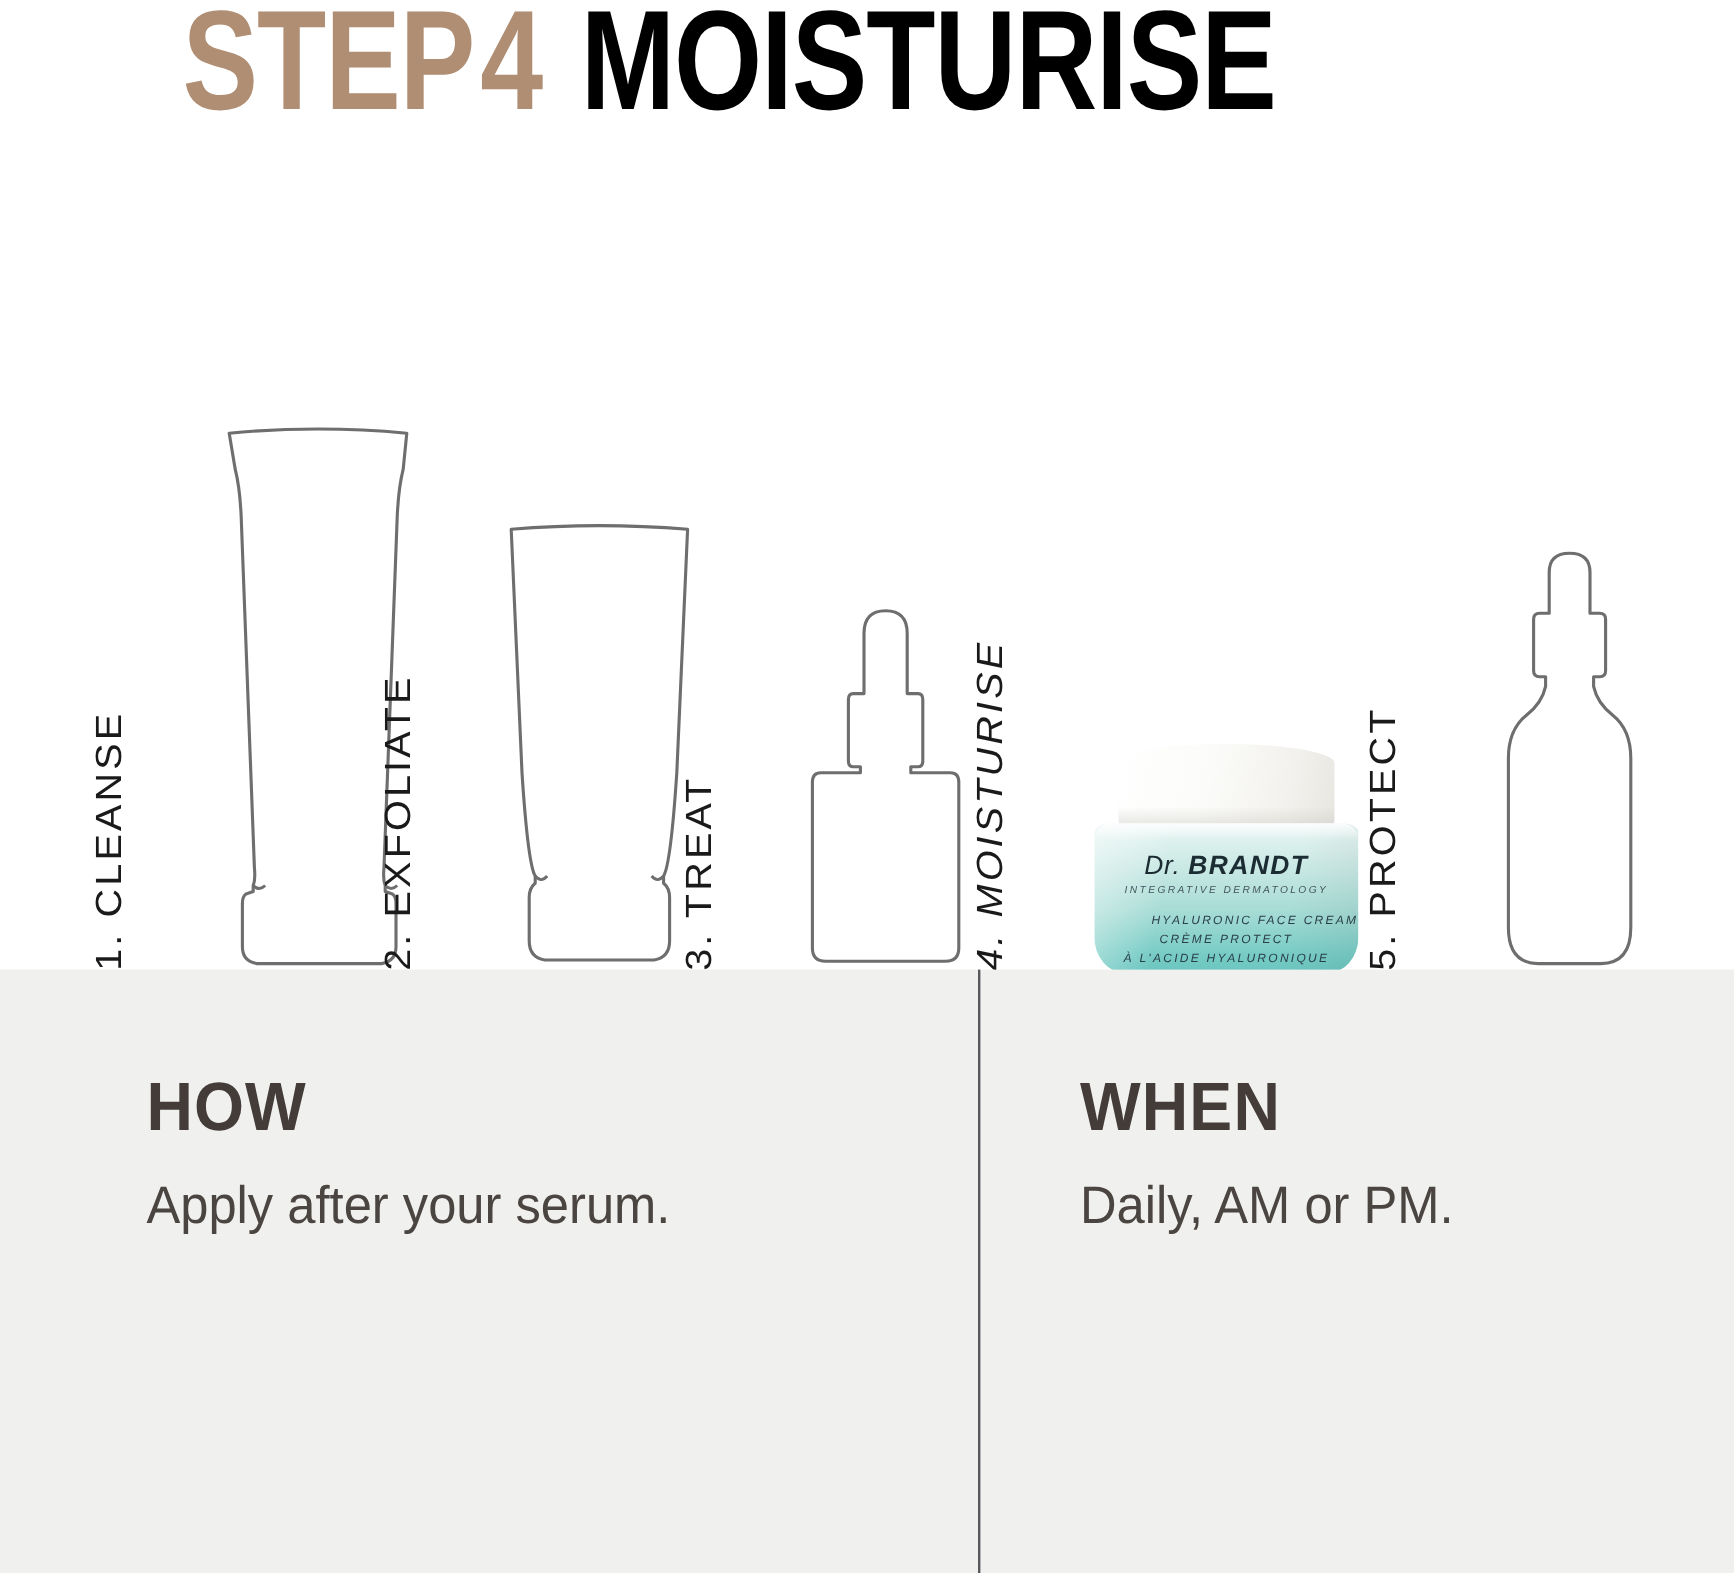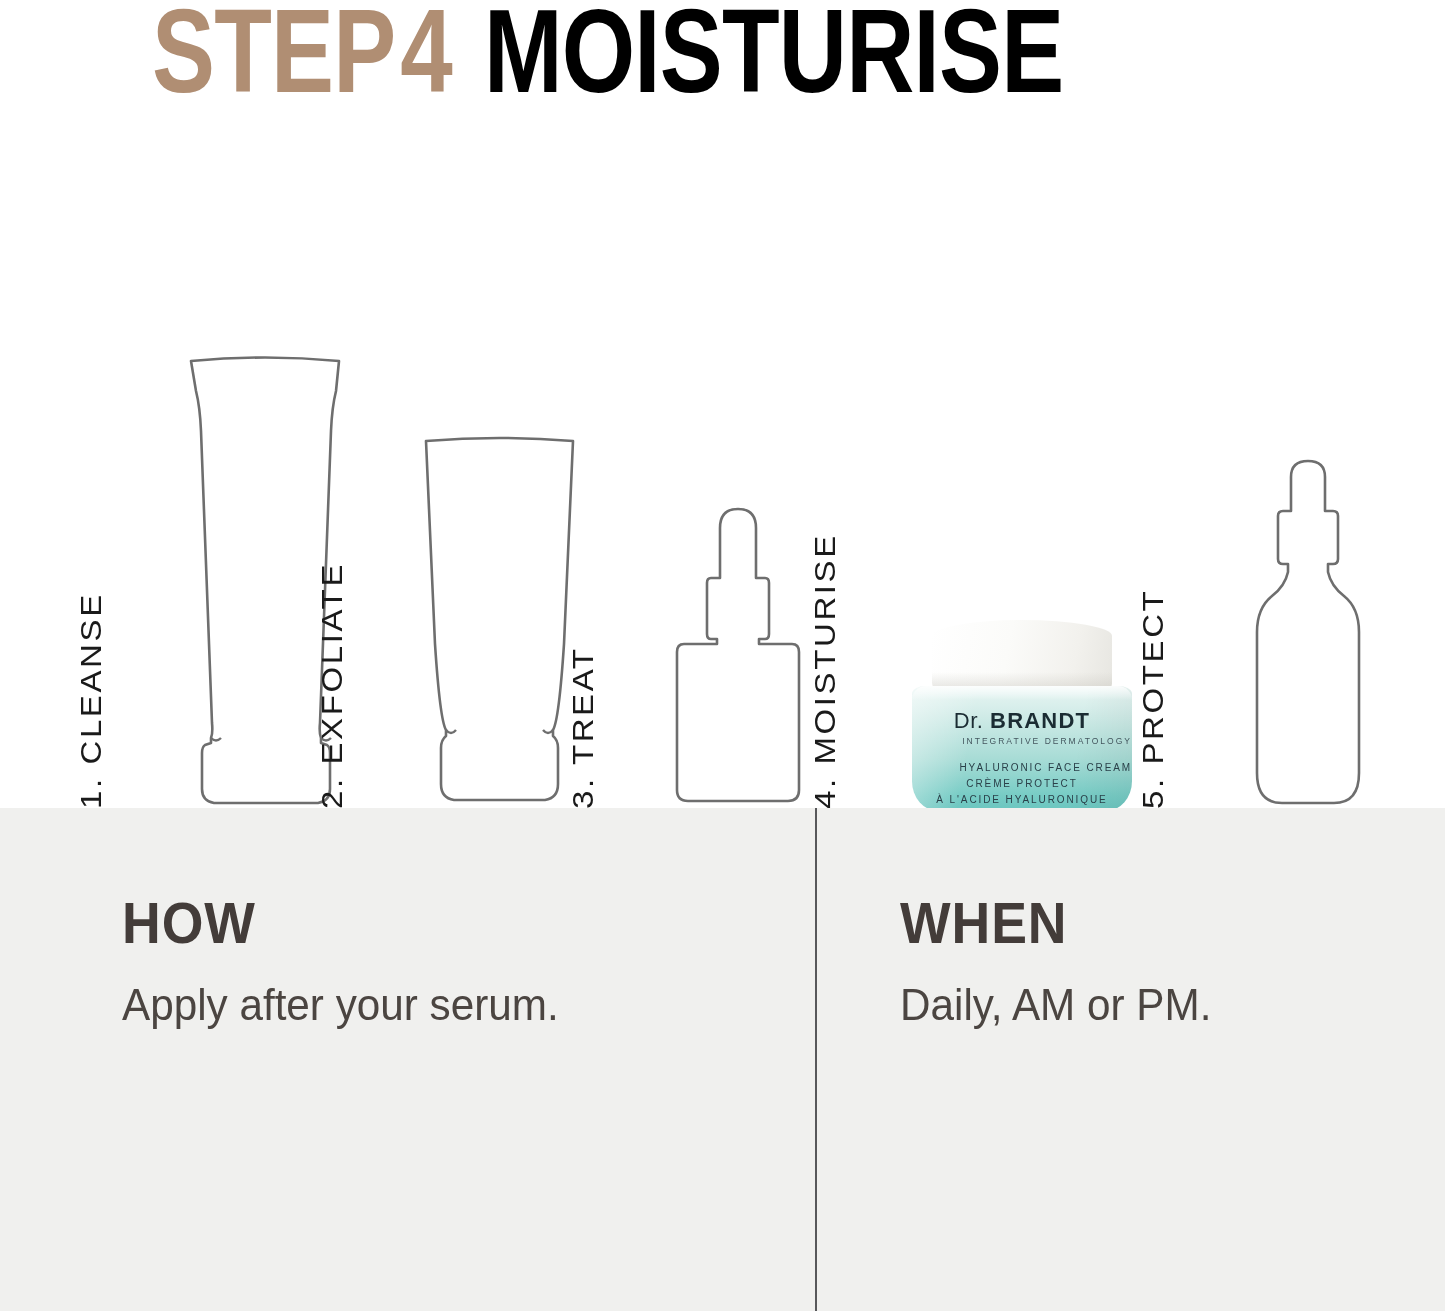--- a/index.html
+++ b/index.html
@@ -141,21 +141,20 @@
     letter-spacing: 0.5px;
     color: #1b2c33;
   }
   #jar-brand .brand-dr { font-weight: 400; }
   #jar-brand .brand-name { font-weight: 700; letter-spacing: 1.2px; }
   #jar-tagline {
     top: 50px;
     font-size: 8.5px;
     letter-spacing: 2.0px;
     color: #43565e;
-    text-align: right;
   }
   #jar-l1 {
     top: 76px;
     font-size: 10px;
     letter-spacing: 1.9px;
     color: #2a4049;
     text-align: right;
   }
   #jar-l2 {
     top: 92px;
@@ -262,21 +261,21 @@
         <path d="M52 78 L52 28 Q52 9 70 9 Q88 9 88 28 L88 78
                  L97 78 Q101 78 101 83 L101 134 Q101 139 97 139 L91 139
                  L91 144 L124 144 Q131 144 131 152 L131 290
                  Q131 301 120 301 L20 301 Q9 301 9 290 L9 152
                  Q9 144 16 144 L49 144 L49 139 L43 139
                  Q39 139 39 134 L39 83 Q39 78 43 78 Z" fill="#ffffff" stroke="#6e6e6e" stroke-width="2.6" stroke-linejoin="round"></path>
       </svg>
       <span class="vlabel" style="left:-68px; bottom:6px;">3. TREAT</span>
     </div>
 
-    <div class="product-slot" style="left:912px; bottom:-24px; width:220px; height:195px;">
+    <div class="product-slot" style="left:912px; bottom:-24px; width:220px; height:195px;font-style:italic;">
       <div id="jar" style="position:relative; left:0; top:0;">
         <div id="jar-lid"></div>
         <div id="jar-lid-shade"></div>
         <div id="jar-body">
           <div id="jar-body-top"></div>
           <div class="jar-text" id="jar-brand">
             <span class="brand-dr">Dr.</span>
             <span class="brand-name">BRANDT</span>
           </div>
           <div class="jar-text" id="jar-tagline">INTEGRATIVE DERMATOLOGY</div>

